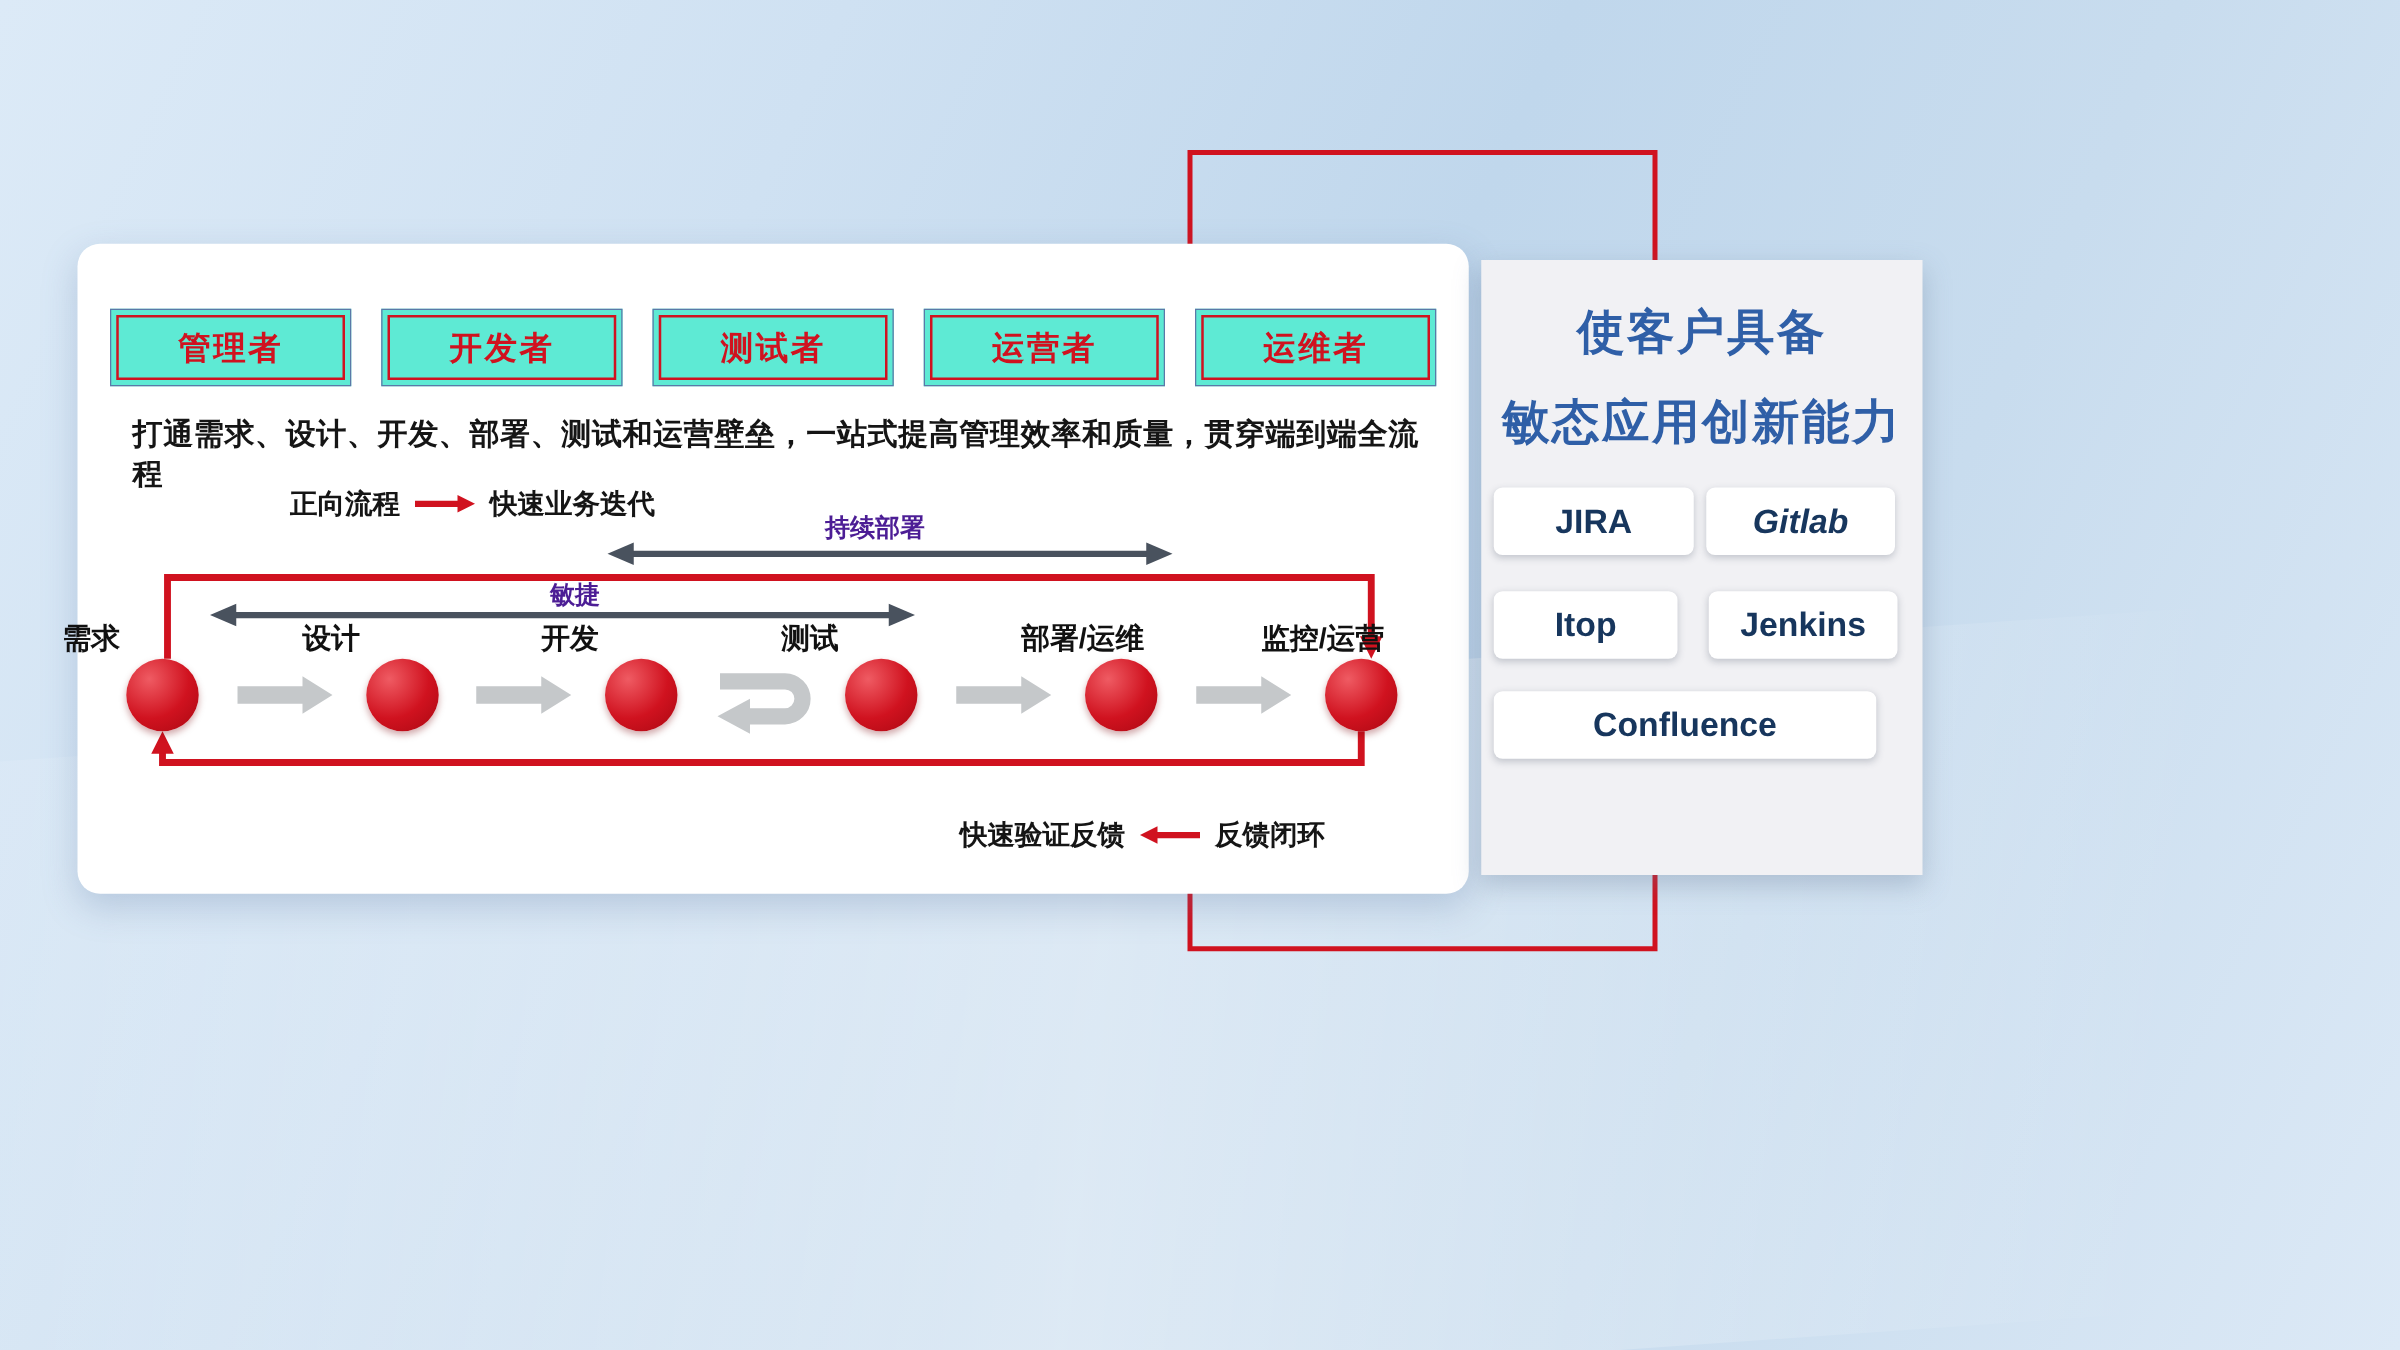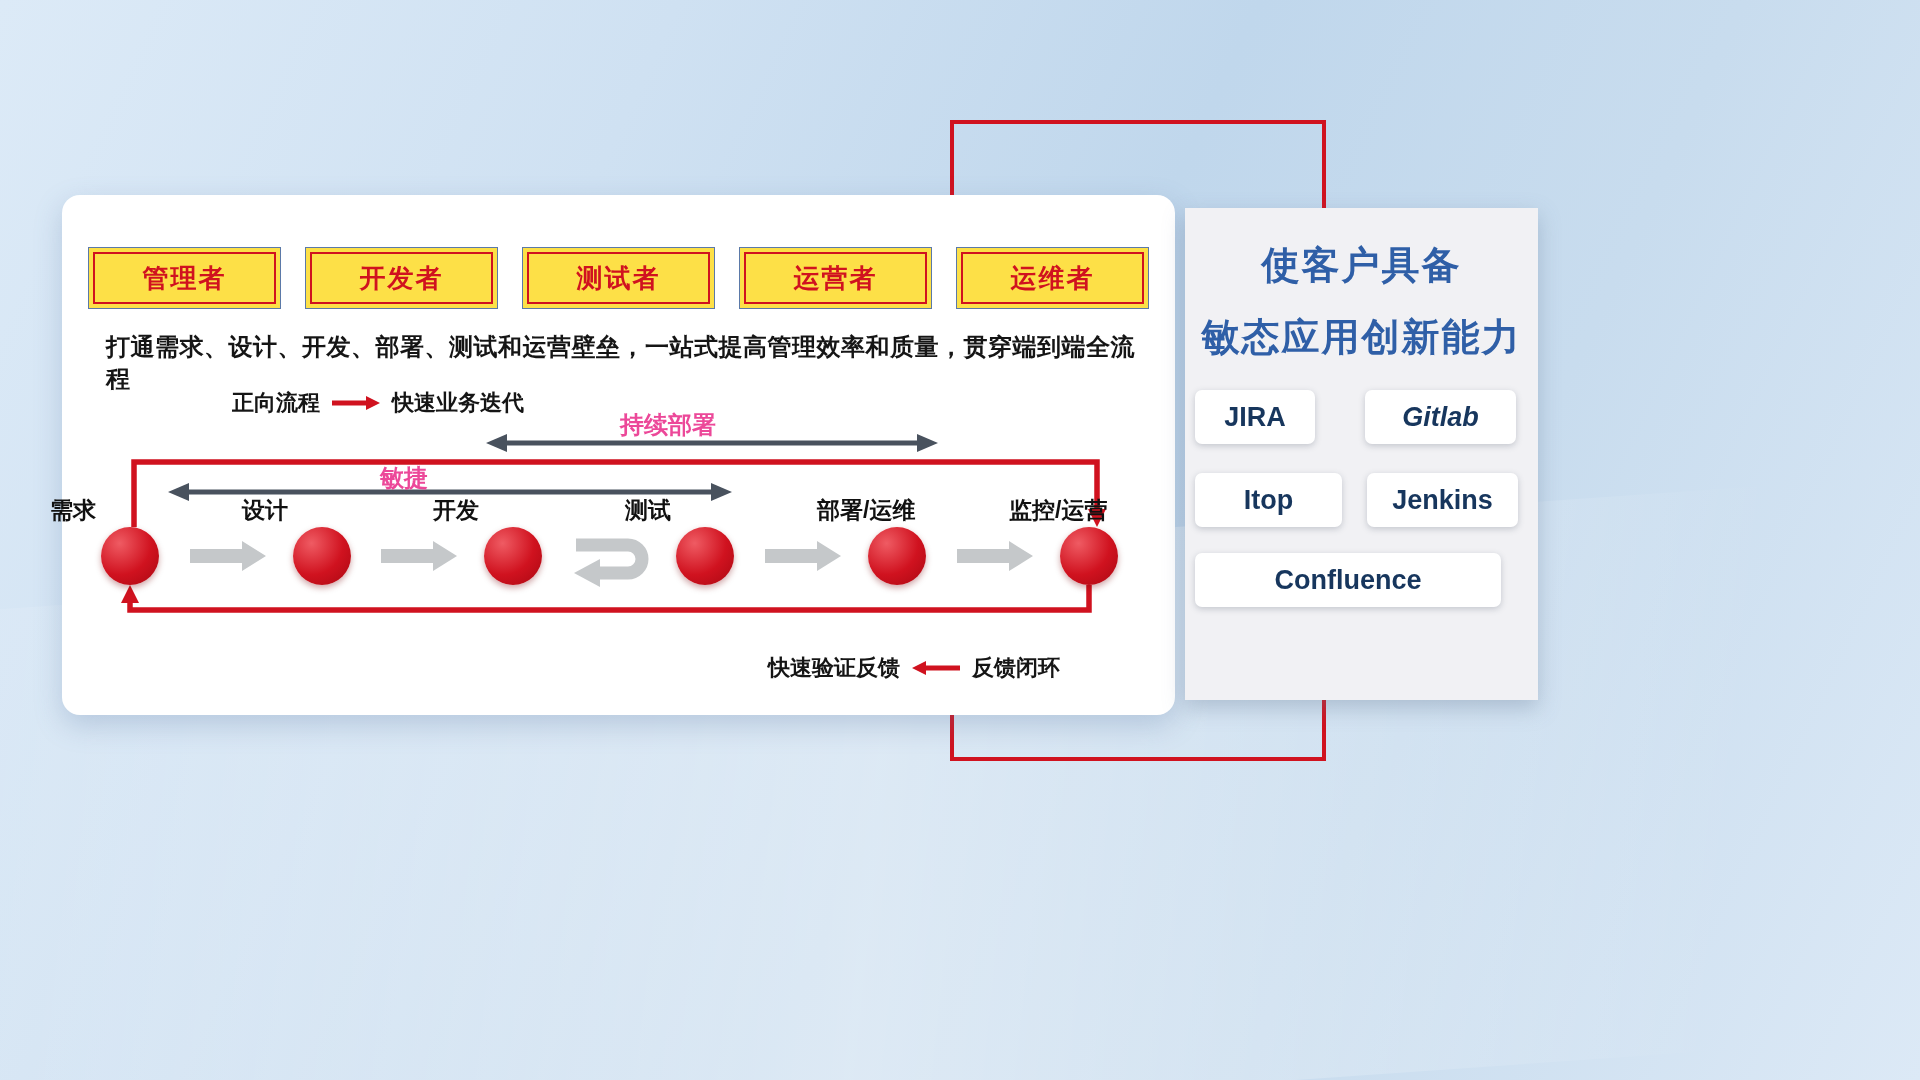--- a/index.html
+++ b/index.html
@@ -25,42 +25,42 @@
     position:absolute; left:62px; top:195px; width:1113px; height:520px;
     background:#ffffff; border-radius:18px; z-index:2;
     box-shadow:0 10px 28px rgba(90,120,160,.28);
   }
   .roles-row {
     position:absolute; left:26px; top:52px; right:26px; height:62px;
     display:flex; justify-content:space-between;
   }
   .role-box {
     width:193px; height:62px; border:1px solid #5b79a8; position:relative;
-    display:flex; align-items:center; justify-content:center; background:#fde047;
+    display:flex; align-items:center; justify-content:center; background:#5eead4;
   }
   .role-box::before {
     content:""; position:absolute; inset:4px; border:2px solid #d0121f; pointer-events:none;
   }
   .role-label { font-size:26px; font-weight:bold; color:#d0121f; letter-spacing:2px; }
   .description {
     position:absolute; left:44px; top:136px; width:1050px;
     font-size:24px; font-weight:bold; color:#151515; letter-spacing:.5px;
   }
   .legend-row { position:absolute; display:flex; align-items:center; gap:12px; }
   .legend-forward { left:170px; top:193px; }
   .legend-feedback { left:706px; top:458px; }
   .legend-text { font-size:22px; font-weight:bold; color:#151515; }
   .flow-svg { position:absolute; inset:0; width:1113px; height:520px; pointer-events:none; }
   .step-label {
     position:absolute; top:300px; width:160px; text-align:left;
     font-size:23px; font-weight:600; color:#111; white-space:nowrap;
   }
   .span-label {
-    position:absolute; font-size:24px; font-weight:bold; color:#ec4899;
-    text-align:left; width:160px;
+    position:absolute; font-size:20px; font-weight:bold; color:#4c1d95;
+    text-align:center; width:160px;
   }
   .span-label.agile { left:318px; top:267px; }
   .span-label.cd    { left:558px; top:214px; }
   .flow-circle {
     position:absolute; top:332px; width:58px; height:58px; border-radius:50%;
     background:radial-gradient(circle at 32% 28%, #ef5b63 0%, #d0121f 55%, #a90812 100%);
     box-shadow:0 3px 6px rgba(120,0,10,.35);
   }
   
   .right-panel {
@@ -72,21 +72,21 @@
     font-size:38px; font-weight:bold; color:#2f5fa7; letter-spacing:2px;
   }
   .rp-title.line1 { top:32px; }
   .rp-title.line2 { top:104px; }
   .tool-chip {
     position:absolute; height:54px; background:#ffffff; border-radius:7px;
     box-shadow:0 2px 6px rgba(60,70,90,.25);
     display:flex; align-items:center; justify-content:center;
     font-size:27px; font-weight:bold; color:#17365d;
   }
-  .chip-jira       { left:10px;  top:182px; width:120px; }
+  .chip-jira       { left:10px;  top:182px; width:160px; }
   .chip-gitlab     { left:180px; top:182px; width:151px;font-style:italic; }
   .chip-itop       { left:10px;  top:265px; width:147px; }
   .chip-jenkins    { left:182px; top:265px; width:151px; }
   .chip-confluence { left:10px;  top:345px; width:306px; }
 </style>
 </head>
 <body>
 
 <div class="bg-band"></div>
 

